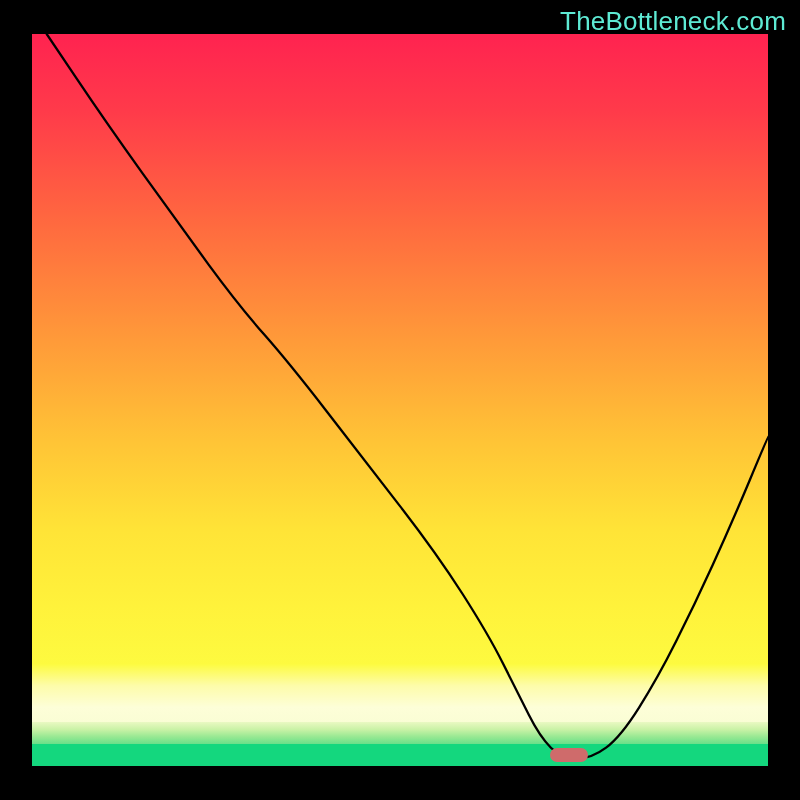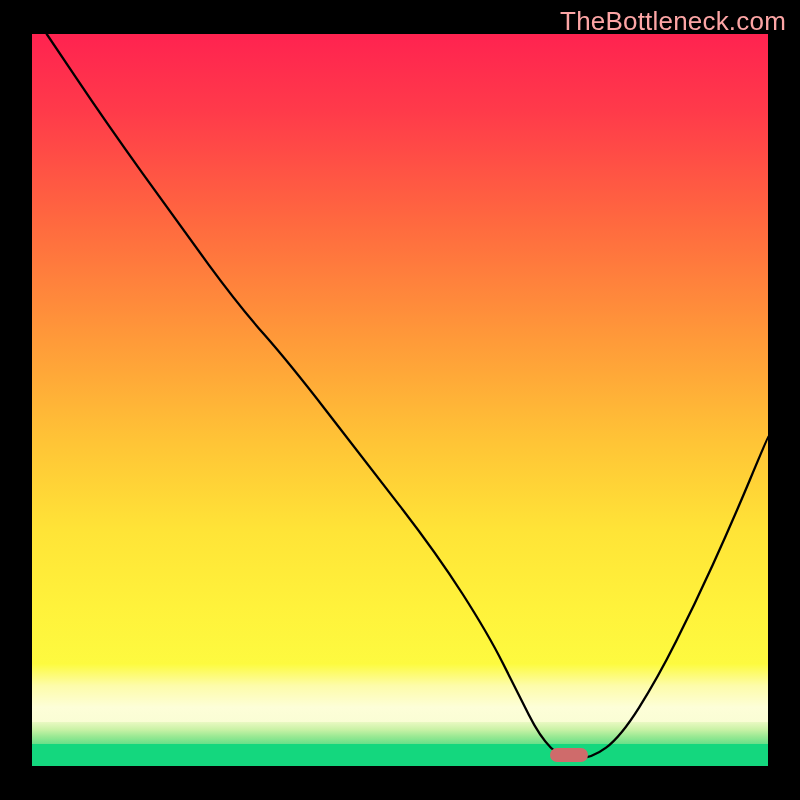--- a/index.html
+++ b/index.html
@@ -15,21 +15,21 @@
     width: 800px;
     height: 800px;
     background: #000;
   }
   .watermark {
     position: absolute;
     top: 6px;
     right: 14px;
     font-family: Arial, Helvetica, sans-serif;
     font-size: 26px;
-    color: #fca5a5;
+    color: #5eead4;
     font-weight: 500;
     letter-spacing: 0.2px;
     z-index: 10;
   }
   .plot {
     position: absolute;
     left: 32px;
     top: 34px;
     width: 736px;
     height: 732px;

